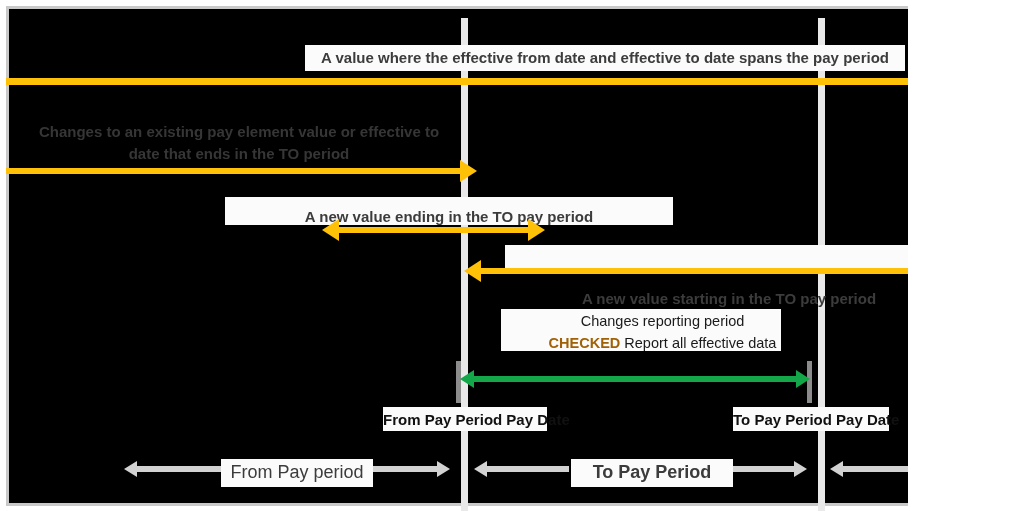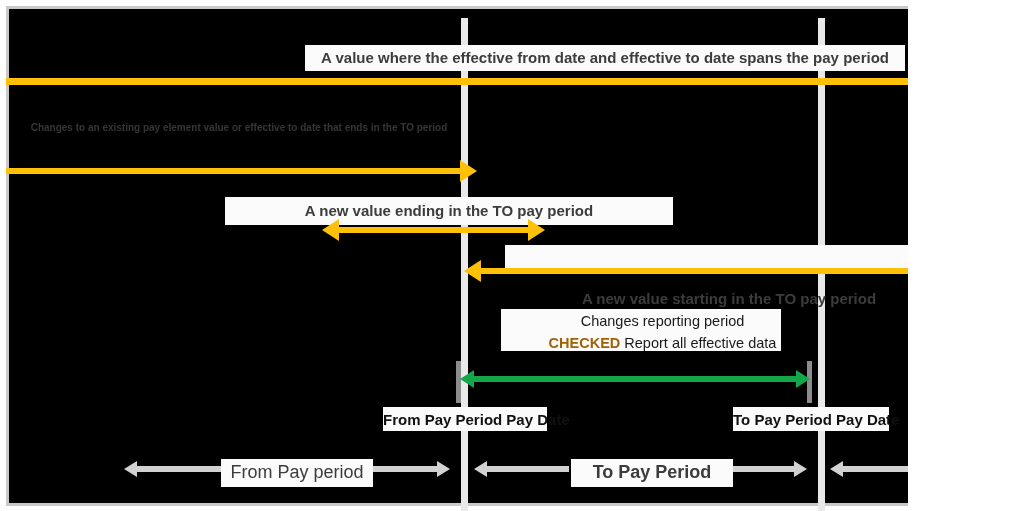--- a/index.html
+++ b/index.html
@@ -64,29 +64,29 @@
 
   .lb-span {
     left: 296px; top: 36px; width: 600px; height: 26px;
   }
   .lb-span .txt { font-size: 15px; font-weight: bold; padding-top: 4px; }
 
   
   .dark-text {
     position: absolute;
     color: #363636;
-    font-size: 10px;
+    font-size: 15px;
     font-weight: bold;
     text-align: center;
     line-height: 1.45;
   }
   .dt-changes { left: 20px; top: 112px; width: 420px; }
 
   .lb-ending { left: 216px; top: 188px; width: 448px; height: 28px; }
-  .lb-ending .txt { font-size: 15px; font-weight: bold; padding-top: 5px; }
+  .lb-ending .txt { font-size: 15px; font-weight: bold; padding-top: 11px; }
 
   .lb-starting { left: 496px; top: 236px; width: 448px; height: 28px; }
   .lb-starting .txt { font-size: 15px; font-weight: bold; padding-top: 5px; margin-top: 40px; }
 
   .lb-report { left: 492px; top: 300px; width: 280px; height: 42px; }
   .lb-report .txt { font-size: 14.5px; padding-top: 4px; color: #1a1a1a; padding-left: 43px; }
   .lb-report .checked { color: #a16207; font-weight: bold; }
 
   .lb-paydate {
     height: 24px;

